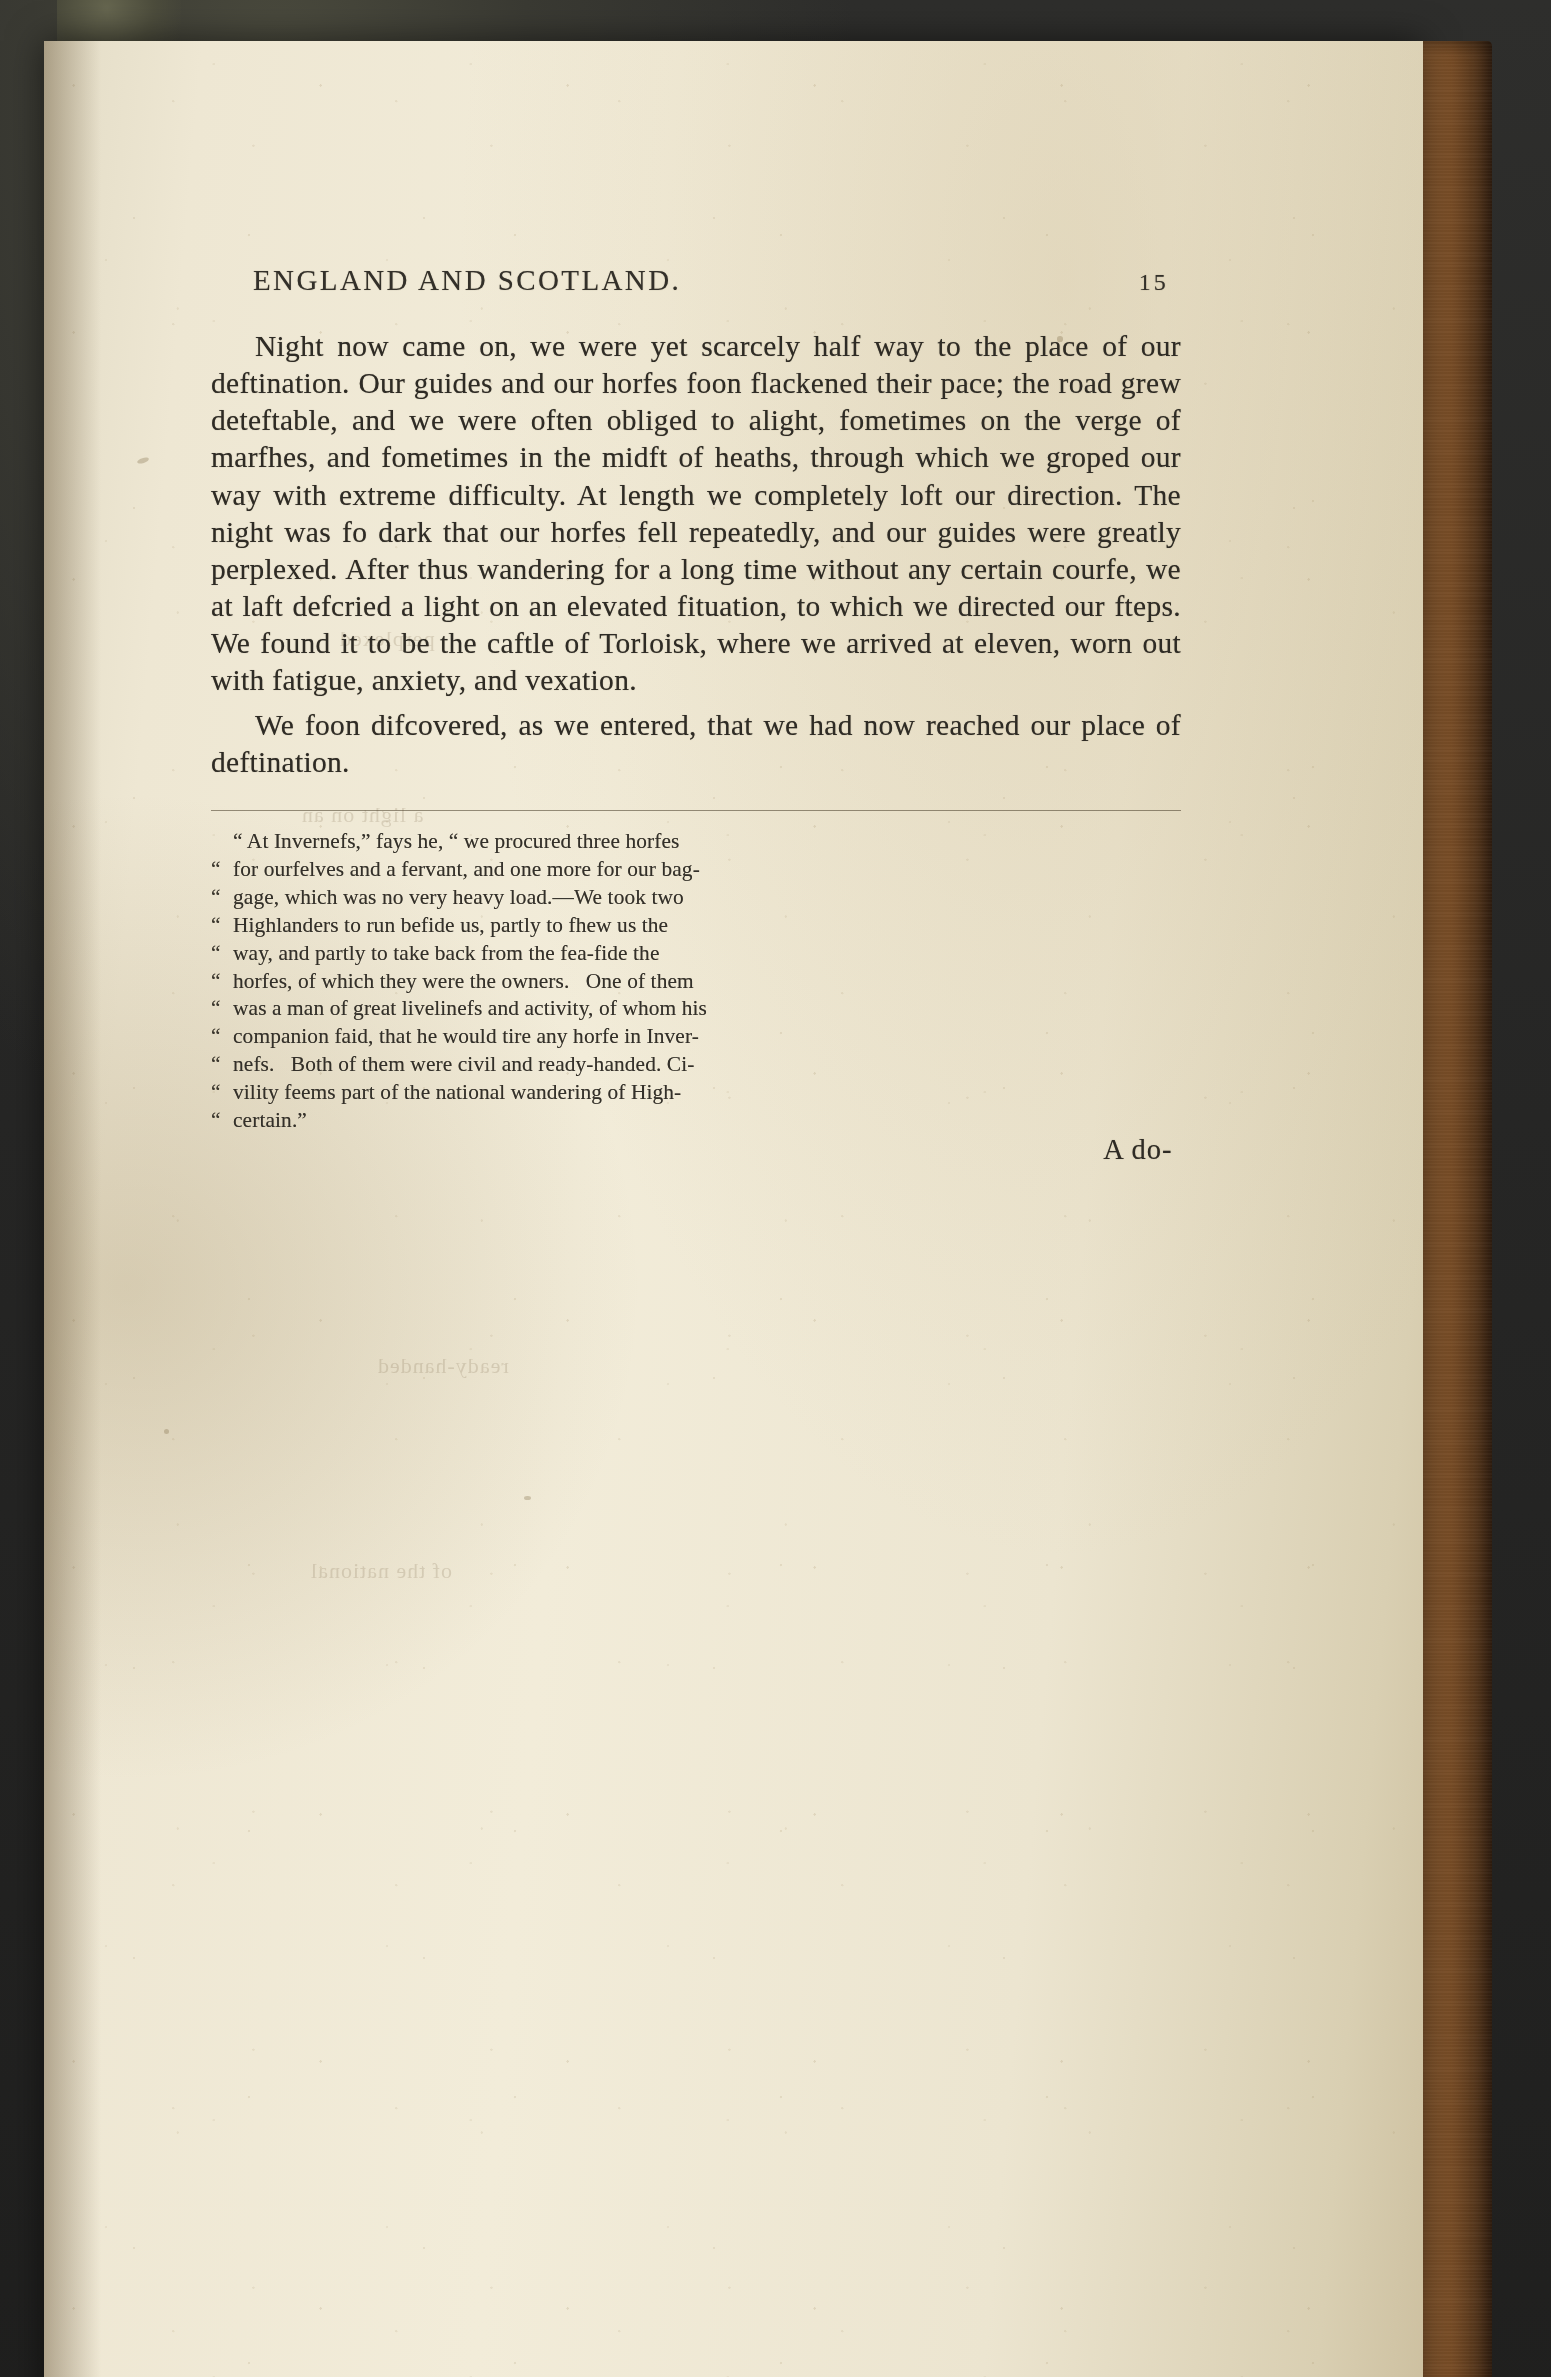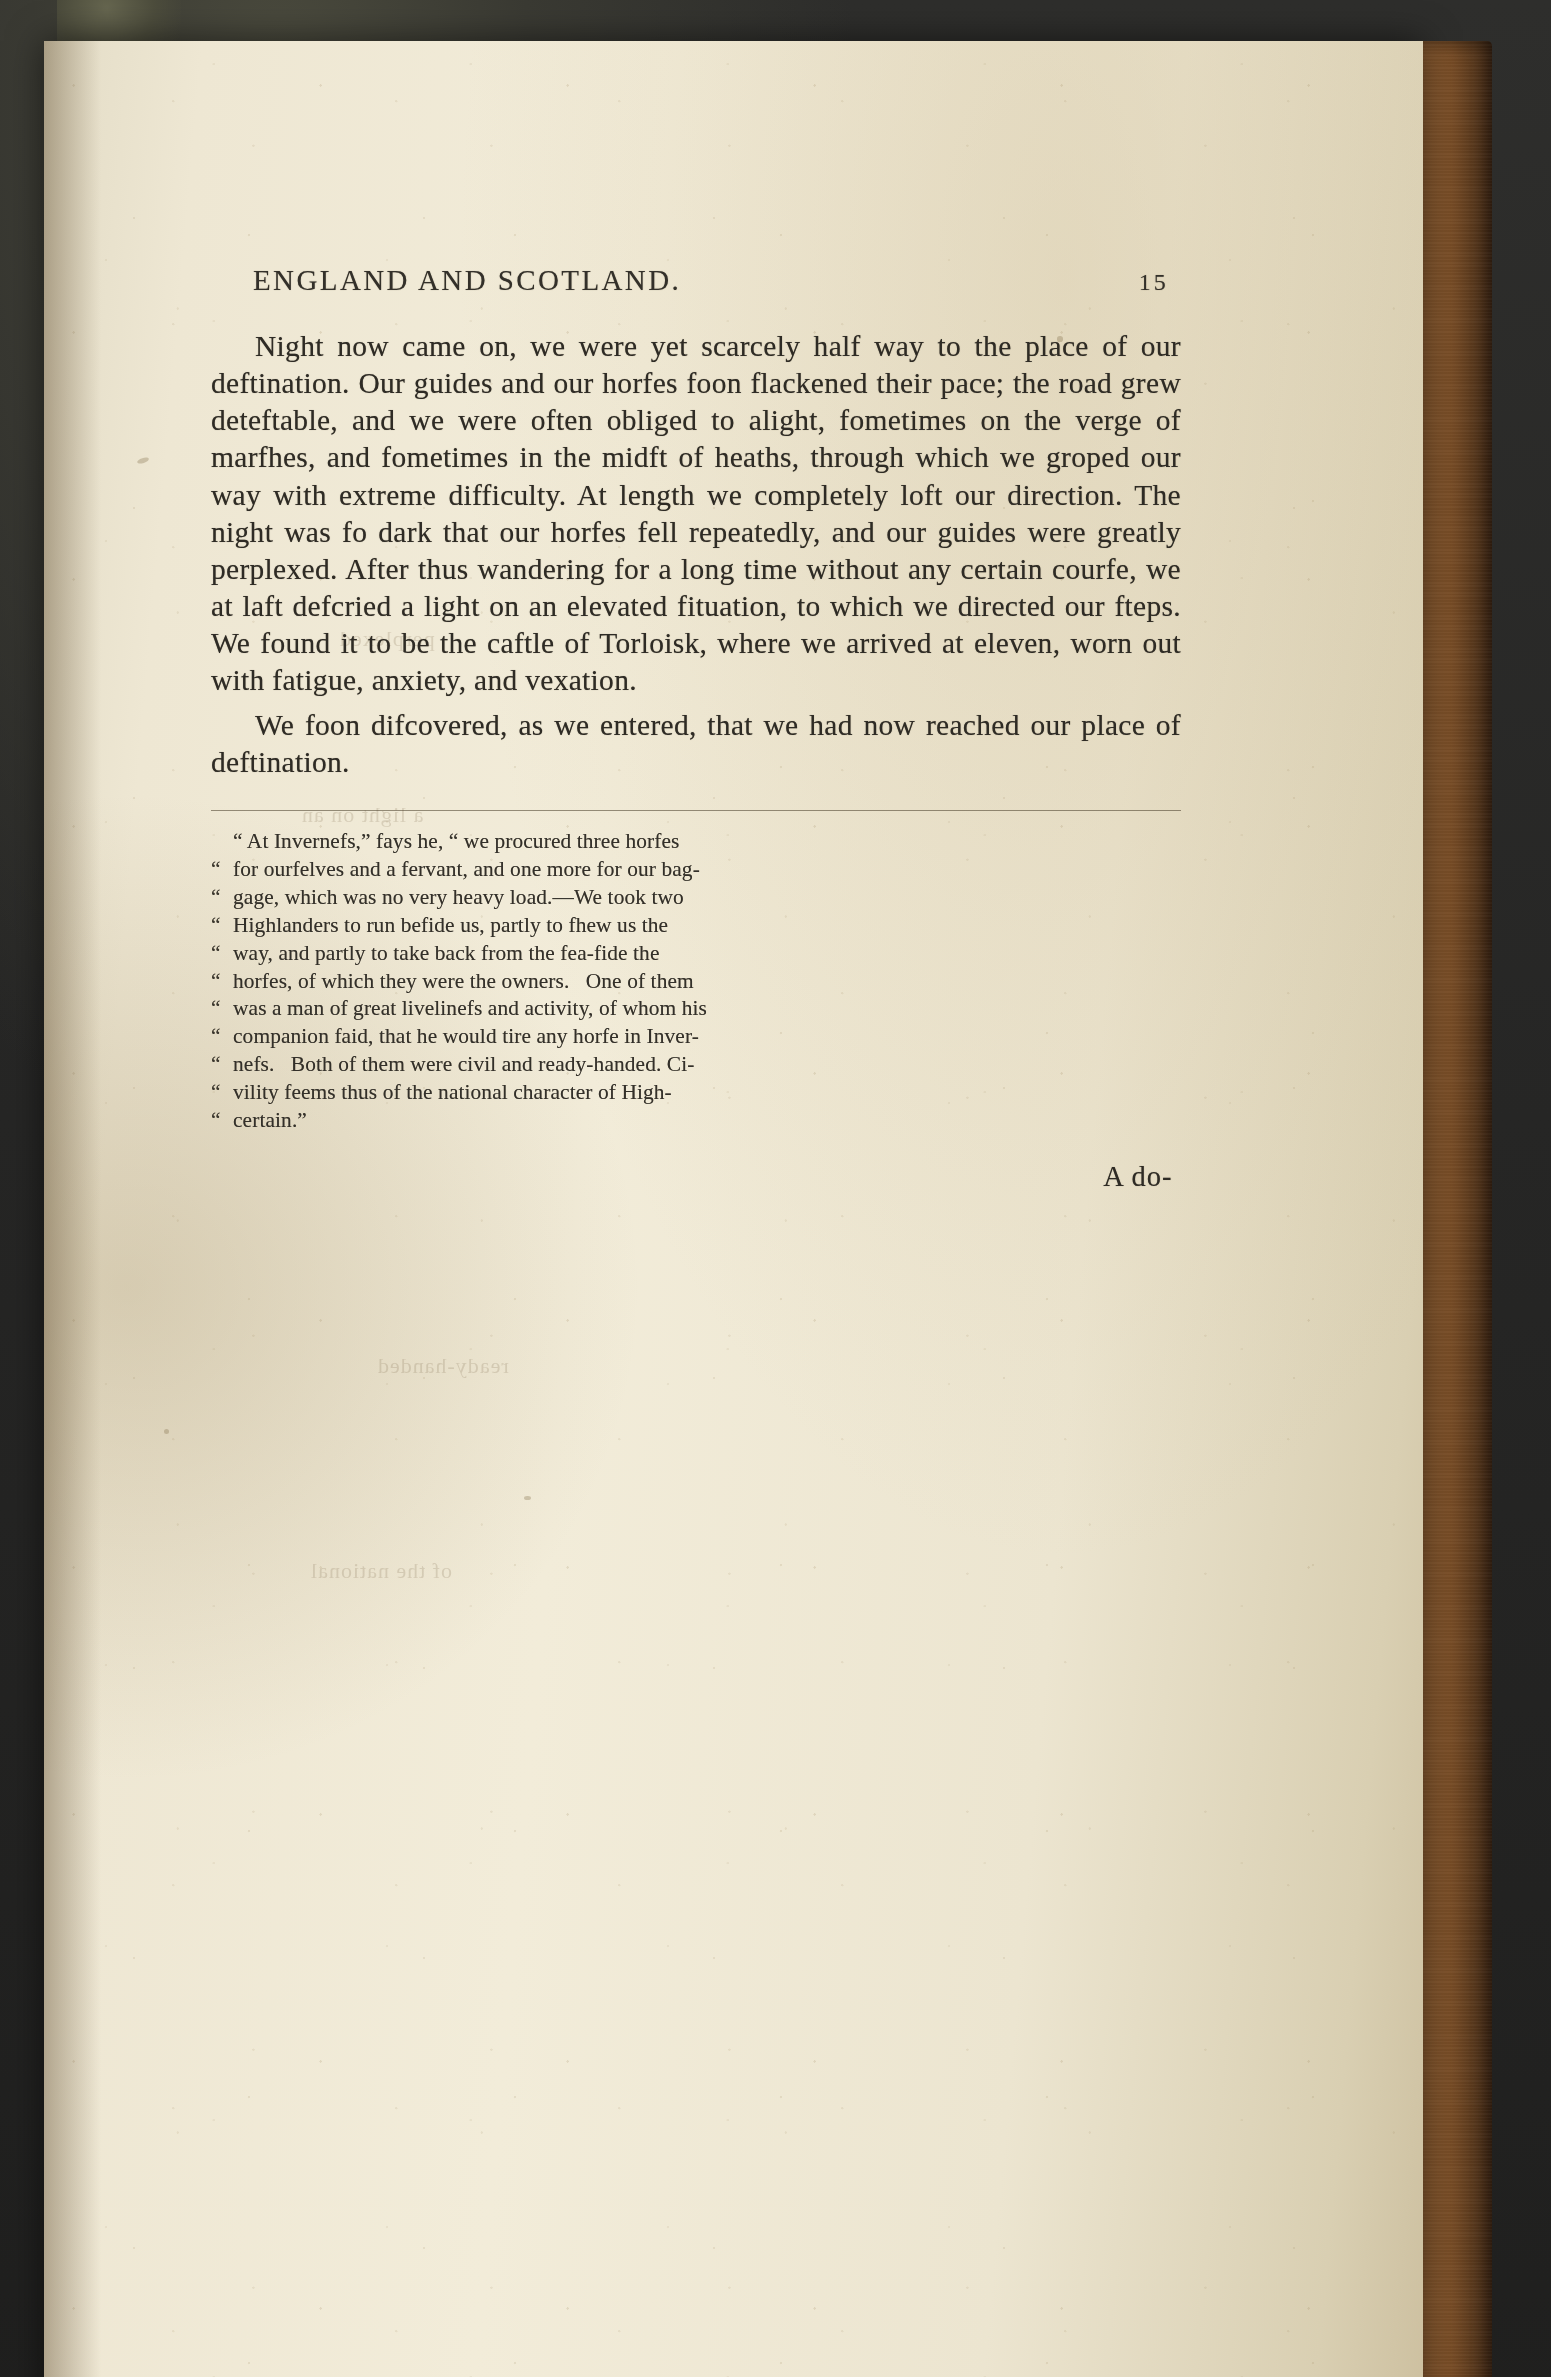--- a/index.html
+++ b/index.html
@@ -188,21 +188,20 @@
     flex: 0 0 22px;
     color: #3a362d;
   }
   .footnote .fn-line .txt {
     flex: 1 1 auto;
     white-space: pre;
   }
   .footnote .fn-line.first .txt { text-indent: 0; }
 
   .catchword {
-    margin-top: 27px;
     text-align: right;
     font-size: 28.5px;
     letter-spacing: 1px;
     color: #2e2b25;
     padding-right: 8.6px;
     text-shadow: 0 0 0.8px rgba(55,45,28,.5);
   }
 
   
   .blemish {
@@ -291,21 +290,21 @@
         <div class="fn-line">
           <span class="q">“</span>
           <span class="txt">companion faid, that he would tire any horfe in Inver-</span>
         </div>
         <div class="fn-line">
           <span class="q">“</span>
           <span class="txt">nefs.   Both of them were civil and ready-handed. Ci-</span>
         </div>
         <div class="fn-line">
           <span class="q">“</span>
-          <span class="txt">vility feems thus of the national character of High-</span>
+          <span class="txt">vility feems part of the national wandering of High-</span>
         </div>
         <div class="fn-line">
           <span class="q">“</span>
           <span class="txt">certain.”</span>
         </div>
       </div>
 
       <div class="catchword">A do-</div>
 
     </div>

